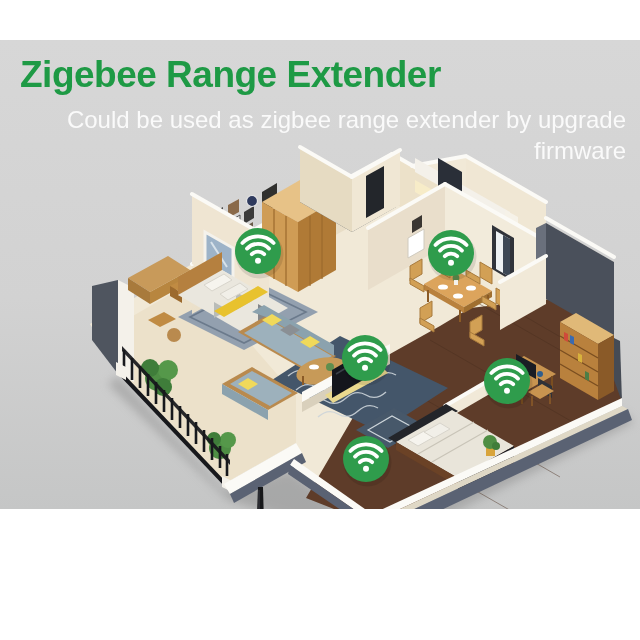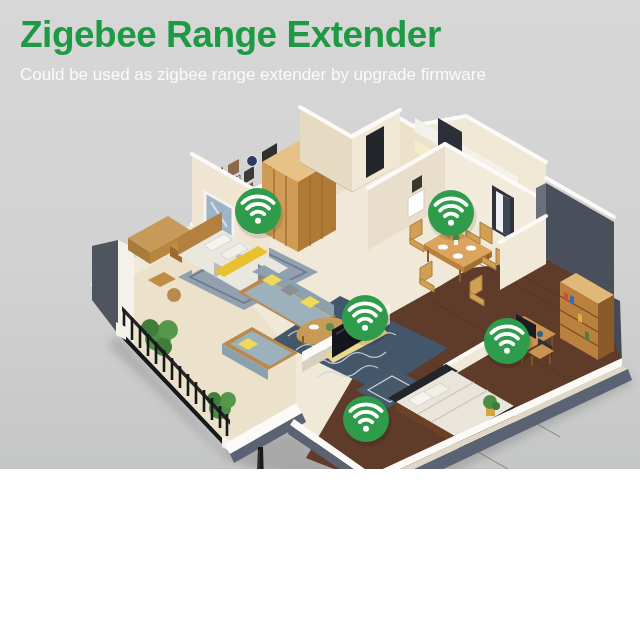--- a/index.html
+++ b/index.html
@@ -1,29 +1,31 @@
 <!DOCTYPE html>
 <html><head>
 <meta charset="utf-8">
 <style>
   html,body{margin:0;padding:0;}
   .page{
     position:relative;width:640px;height:469px;overflow:hidden;
     background:linear-gradient(180deg,var(--bg-top,#d7d7d7) 0%,#d2d2d2 55%,var(--bg-bottom,#c5c6c6) 100%);
     font-family:"Liberation Sans","DejaVu Sans",sans-serif;
+    margin-top:40px;
   }
   .hero{position:absolute;inset:0;width:640px;height:640px;}
   header{position:absolute;top:16px;left:20px;right:14px;z-index:5;}
   h1{
     margin:0 0 9px 0;font-size:37px;line-height:1.05;font-weight:700;
     letter-spacing:-0.5px;color:var(--title-color,#1e9a45);
   }
   .sub{
-    margin:0;font-size:17px;line-height:1.3;font-weight:400;
+    margin:0;font-size:24px;line-height:1.3;font-weight:400;
     color:var(--subtitle-color,#fafafa);
+    text-align:right;
   }
   .wglyph{fill:none;stroke:#ffffff;stroke-width:3.8;stroke-linecap:round;}
   .sigArc{fill:none;stroke:var(--signal-green,#1aa248);stroke-width:7.5;stroke-linecap:round;}
   .cap{stroke:#fbfaf6;stroke-width:4;stroke-linecap:round;fill:none;}
   .plank{stroke:#4a2f1f;stroke-width:1;opacity:.45;fill:none;}
   .rugline{stroke:#ccd4d9;stroke-width:1.4;fill:none;opacity:.9;}
 </style>
 </head>
 <body>
 

